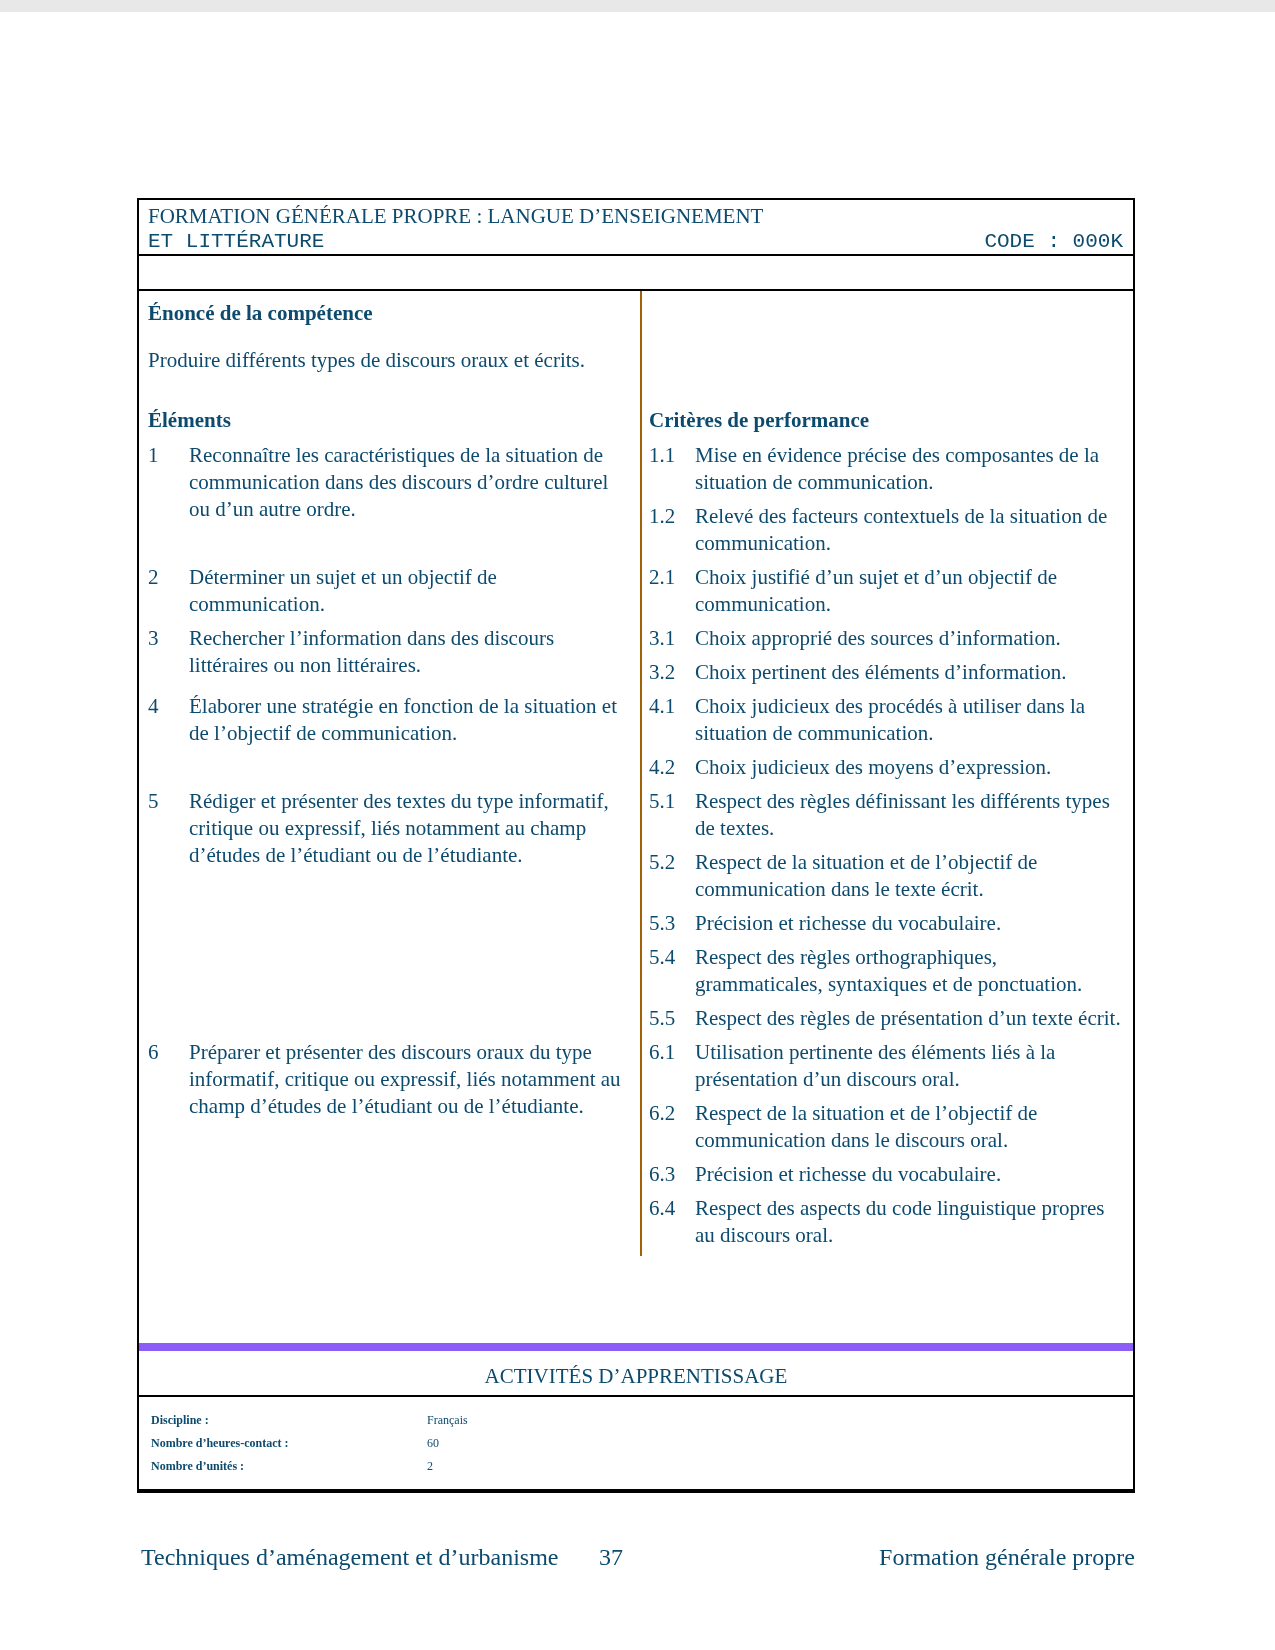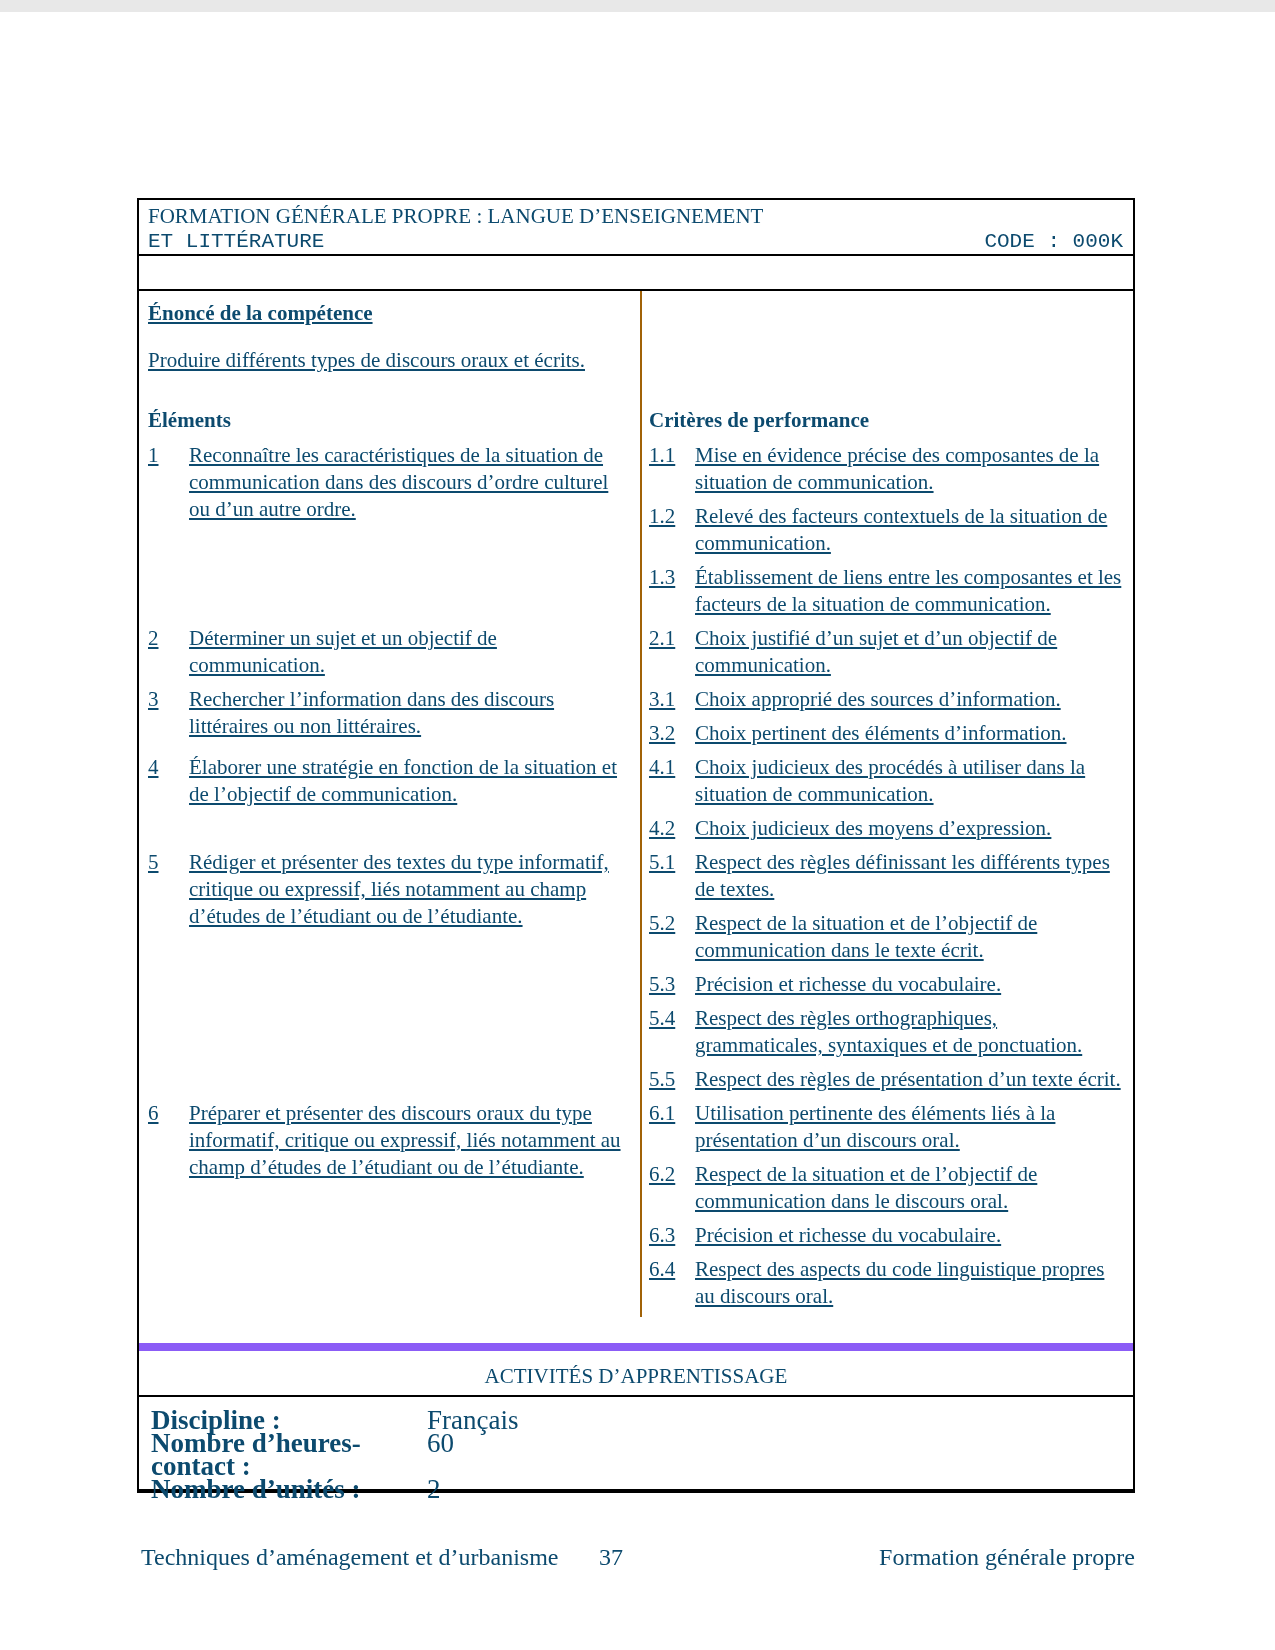--- a/index.html
+++ b/index.html
@@ -21,39 +21,39 @@
   }
   
   .row-title { height:54px; padding:4px 10px 0 9px; line-height:25px; box-sizing:border-box; }
   .title-line2 { display:flex; justify-content:space-between;font-family:Liberation Mono, monospace; }
   
   .row-cols { display:grid; grid-template-columns:501px 493px; border-top:2px solid #000; height:35px; box-sizing:border-box; }
   .col-head { text-align:center; padding-top:4px; line-height:26px; }
   .col-head.std { border-left:2px solid #000; }
   
   .row-body { border-top:2px solid #000; height:1054px; box-sizing:border-box; overflow:hidden; }
-  .body-grid { display:grid; grid-template-columns:501px 493px; align-content:start;text-decoration:underline; }
+  .body-grid { display:grid; grid-template-columns:501px 493px; align-content:start; }
   .cell { box-sizing:border-box; }
   .left-cell  { padding:0 14px 0 9px; }
   .right-cell { padding:0 10px 0 7px; border-left:2px solid #a16207; }
   .head-cell { height:151px; position:relative; padding-top:9px; }
   .b { font-weight:bold; }
   .head-cell p { margin:0; }
   .p-statement { margin-top:20px !important; }
   .anchor-bottom { position:absolute; bottom:8px;text-align:center; }
   .head-left  .anchor-bottom { left:9px; }
   .head-right .anchor-bottom { left:7px; }
   .item, .crit { display:flex; margin:0 0 7px 0; }
   .item .num { flex:0 0 41px; }
   .crit .num { flex:0 0 46px; }
   .item .txt, .crit .txt { flex:1; }
   
   .row-activities { border-top:8px solid #8b5cf6; height:52px; box-sizing:border-box; text-align:center; padding-top:12px; line-height:27px; }
   
-  .row-fields { border-top:2px solid #000; height:94px; box-sizing:border-box; padding:12px 12px 0 12px; font-size:27px; line-height:23px; }
+  .row-fields { border-top:2px solid #000; height:94px; box-sizing:border-box; padding:12px 12px 0 12px; font-size:12px; line-height:23px; }
   .field-row { display:flex; }
   .field-label { flex:0 0 276px; font-weight:bold; }
   
   .footer {
     position:absolute; left:137px; top:1532px; width:998px; height:28px;
     font-size:24px; line-height:27px;
   }
   .footer .f-left { position:absolute; left:4px; }
   .footer .f-page { position:absolute; left:462px; }
   .footer .f-right { position:absolute; right:0; }
@@ -95,24 +95,20 @@
           </div>
           <div class="cell right-cell">
             <div class="crit">
               <span class="num">1.1</span>
               <span class="txt">Mise en évidence précise des composantes de la situation de communication.</span>
             </div>
             <div class="crit">
               <span class="num">1.2</span>
               <span class="txt">Relevé des facteurs contextuels de la situation de communication.</span>
             </div>
-            <div class="crit">
-              <span class="num">1.3</span>
-              <span class="txt">Établissement de liens entre les composantes et les facteurs de la situation de communication.</span>
-            </div>
           </div>
           <div class="cell left-cell">
             <div class="item">
               <span class="num">2</span>
               <span class="txt">Déterminer un sujet et un objectif de communication.</span>
             </div>
           </div>
           <div class="cell right-cell">
             <div class="crit">
               <span class="num">2.1</span>

